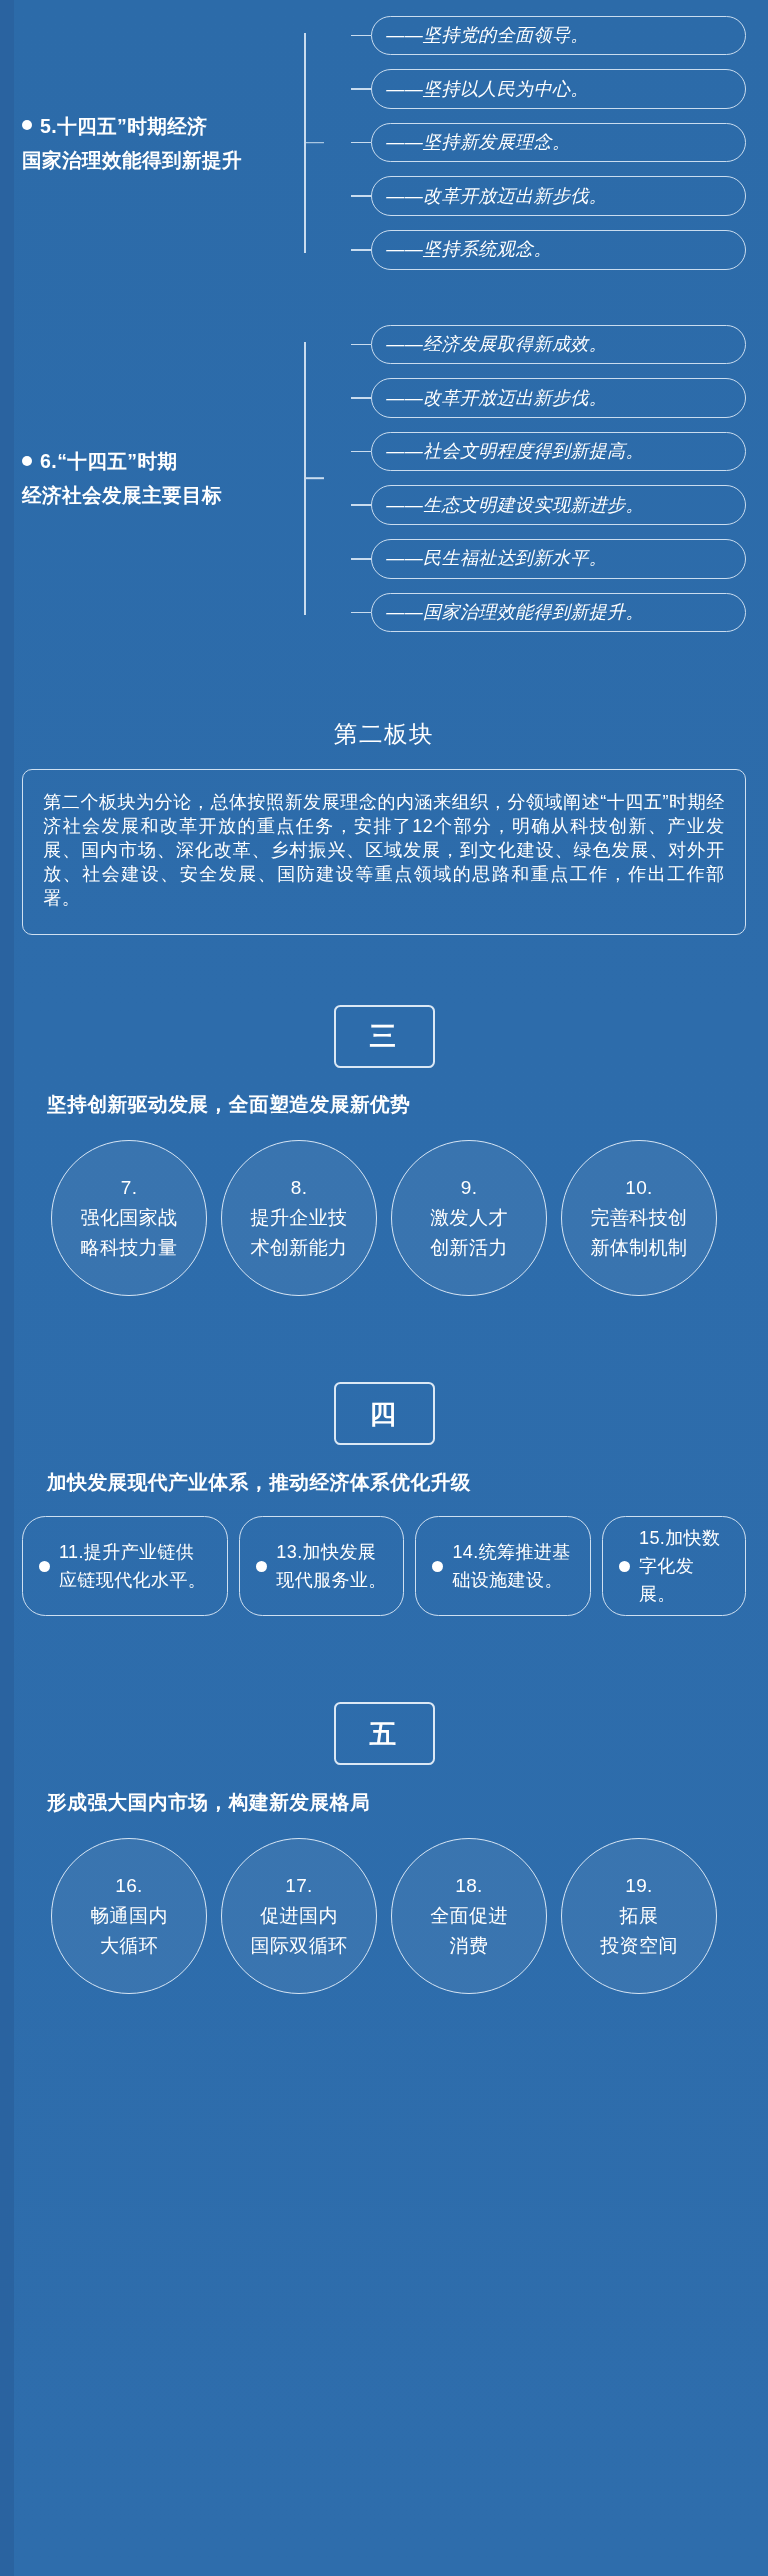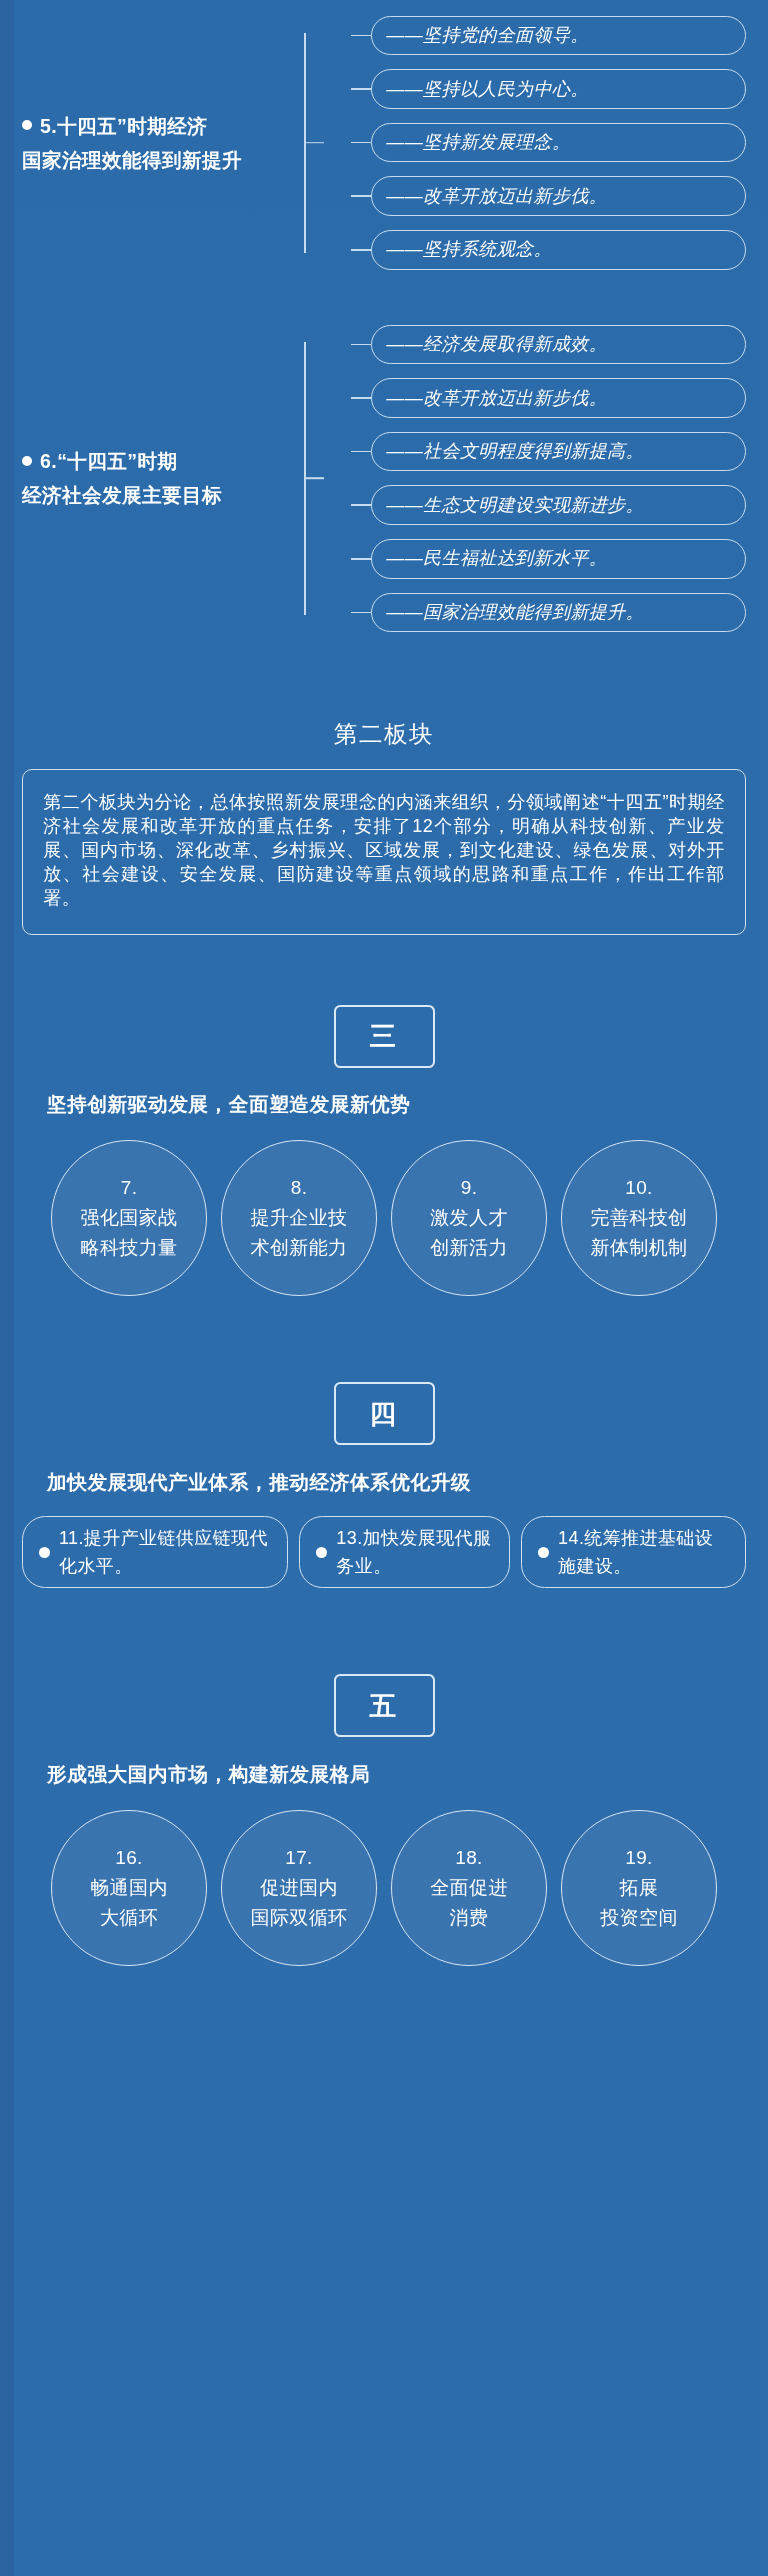--- a/index.html
+++ b/index.html
@@ -348,20 +348,24 @@
       <span>11.提升产业链供应链现代化水平。</span>
     </div>
     <div class="bullet-pill">
       <span class="dot"></span>
       <span>13.加快发展现代服务业。</span>
     </div>
     <div class="bullet-pill">
       <span class="dot"></span>
       <span>14.统筹推进基础设施建设。</span>
     </div>
+    <div class="bullet-pill">
+      <span class="dot"></span>
+      <span>15.加快数字化发展。</span>
+    </div>
   </div>
 
   <div class="sp-110"></div>
 
   <div class="chapter-badge">五</div>
   <div class="chapter-title">形成强大国内市场，构建新发展格局</div>
   <div class="circle-row">
     <div class="circle">
       <span class="num">16.</span>
       <span>畅通国内</span>

